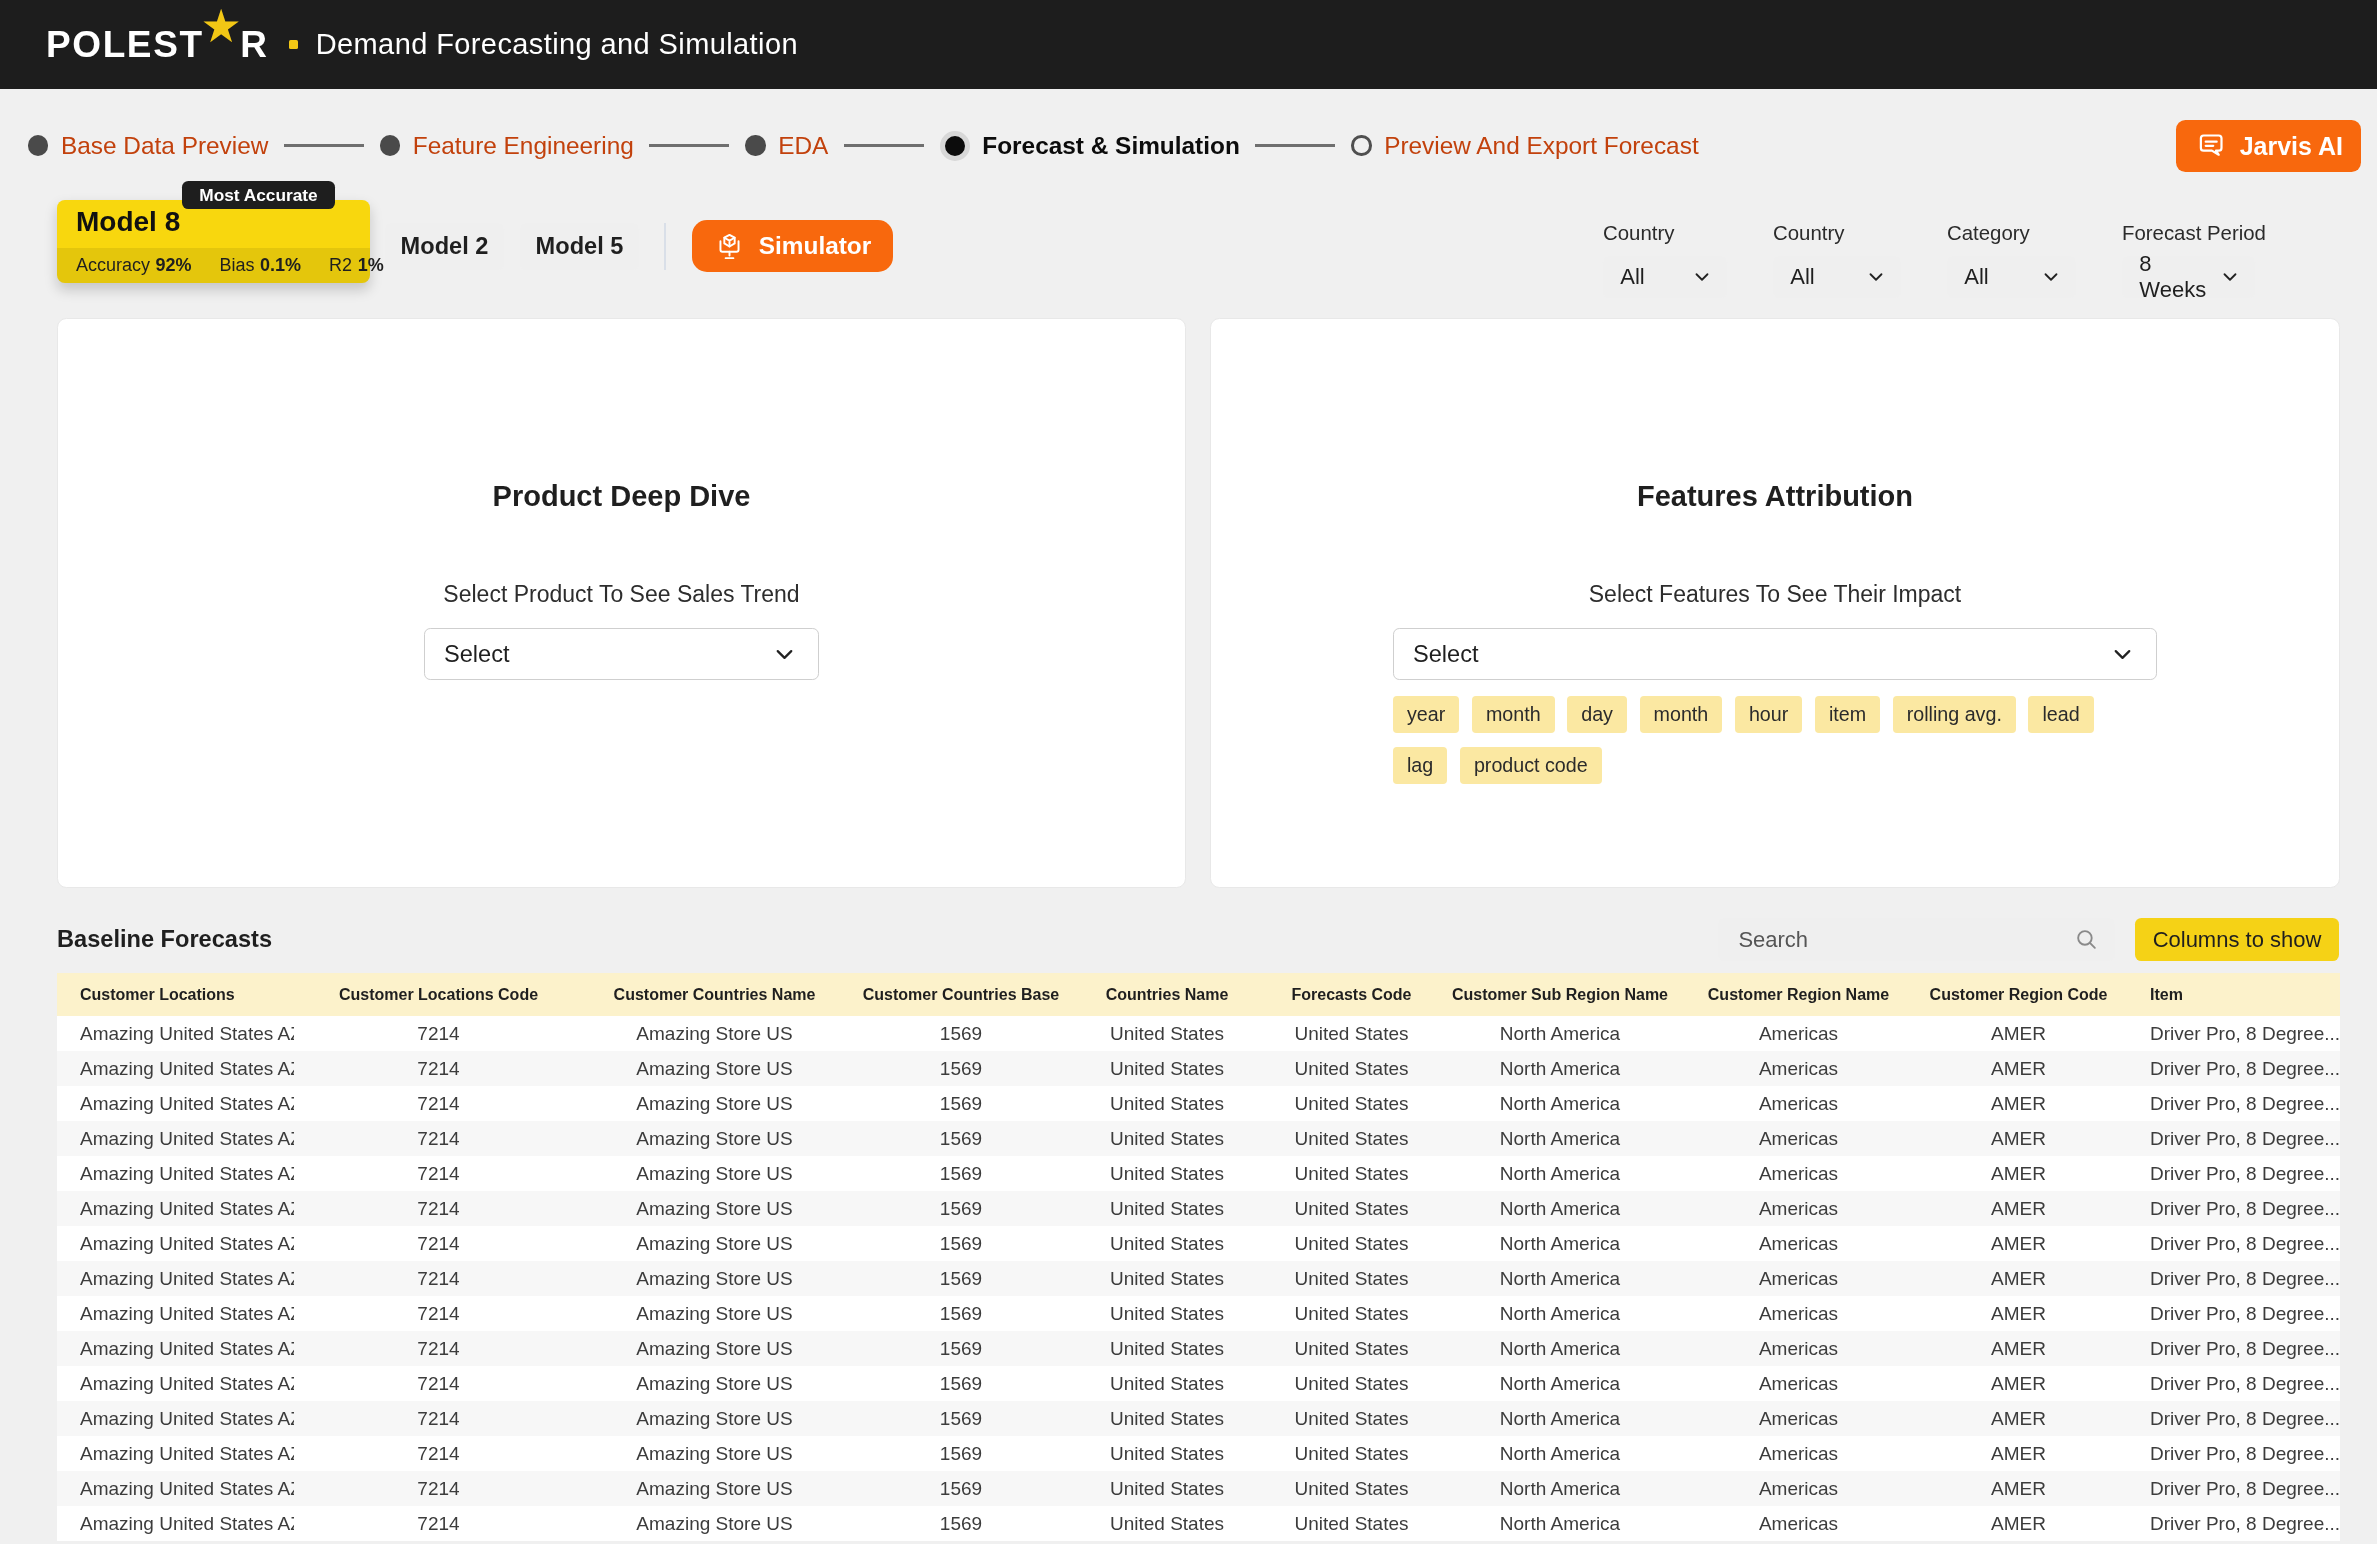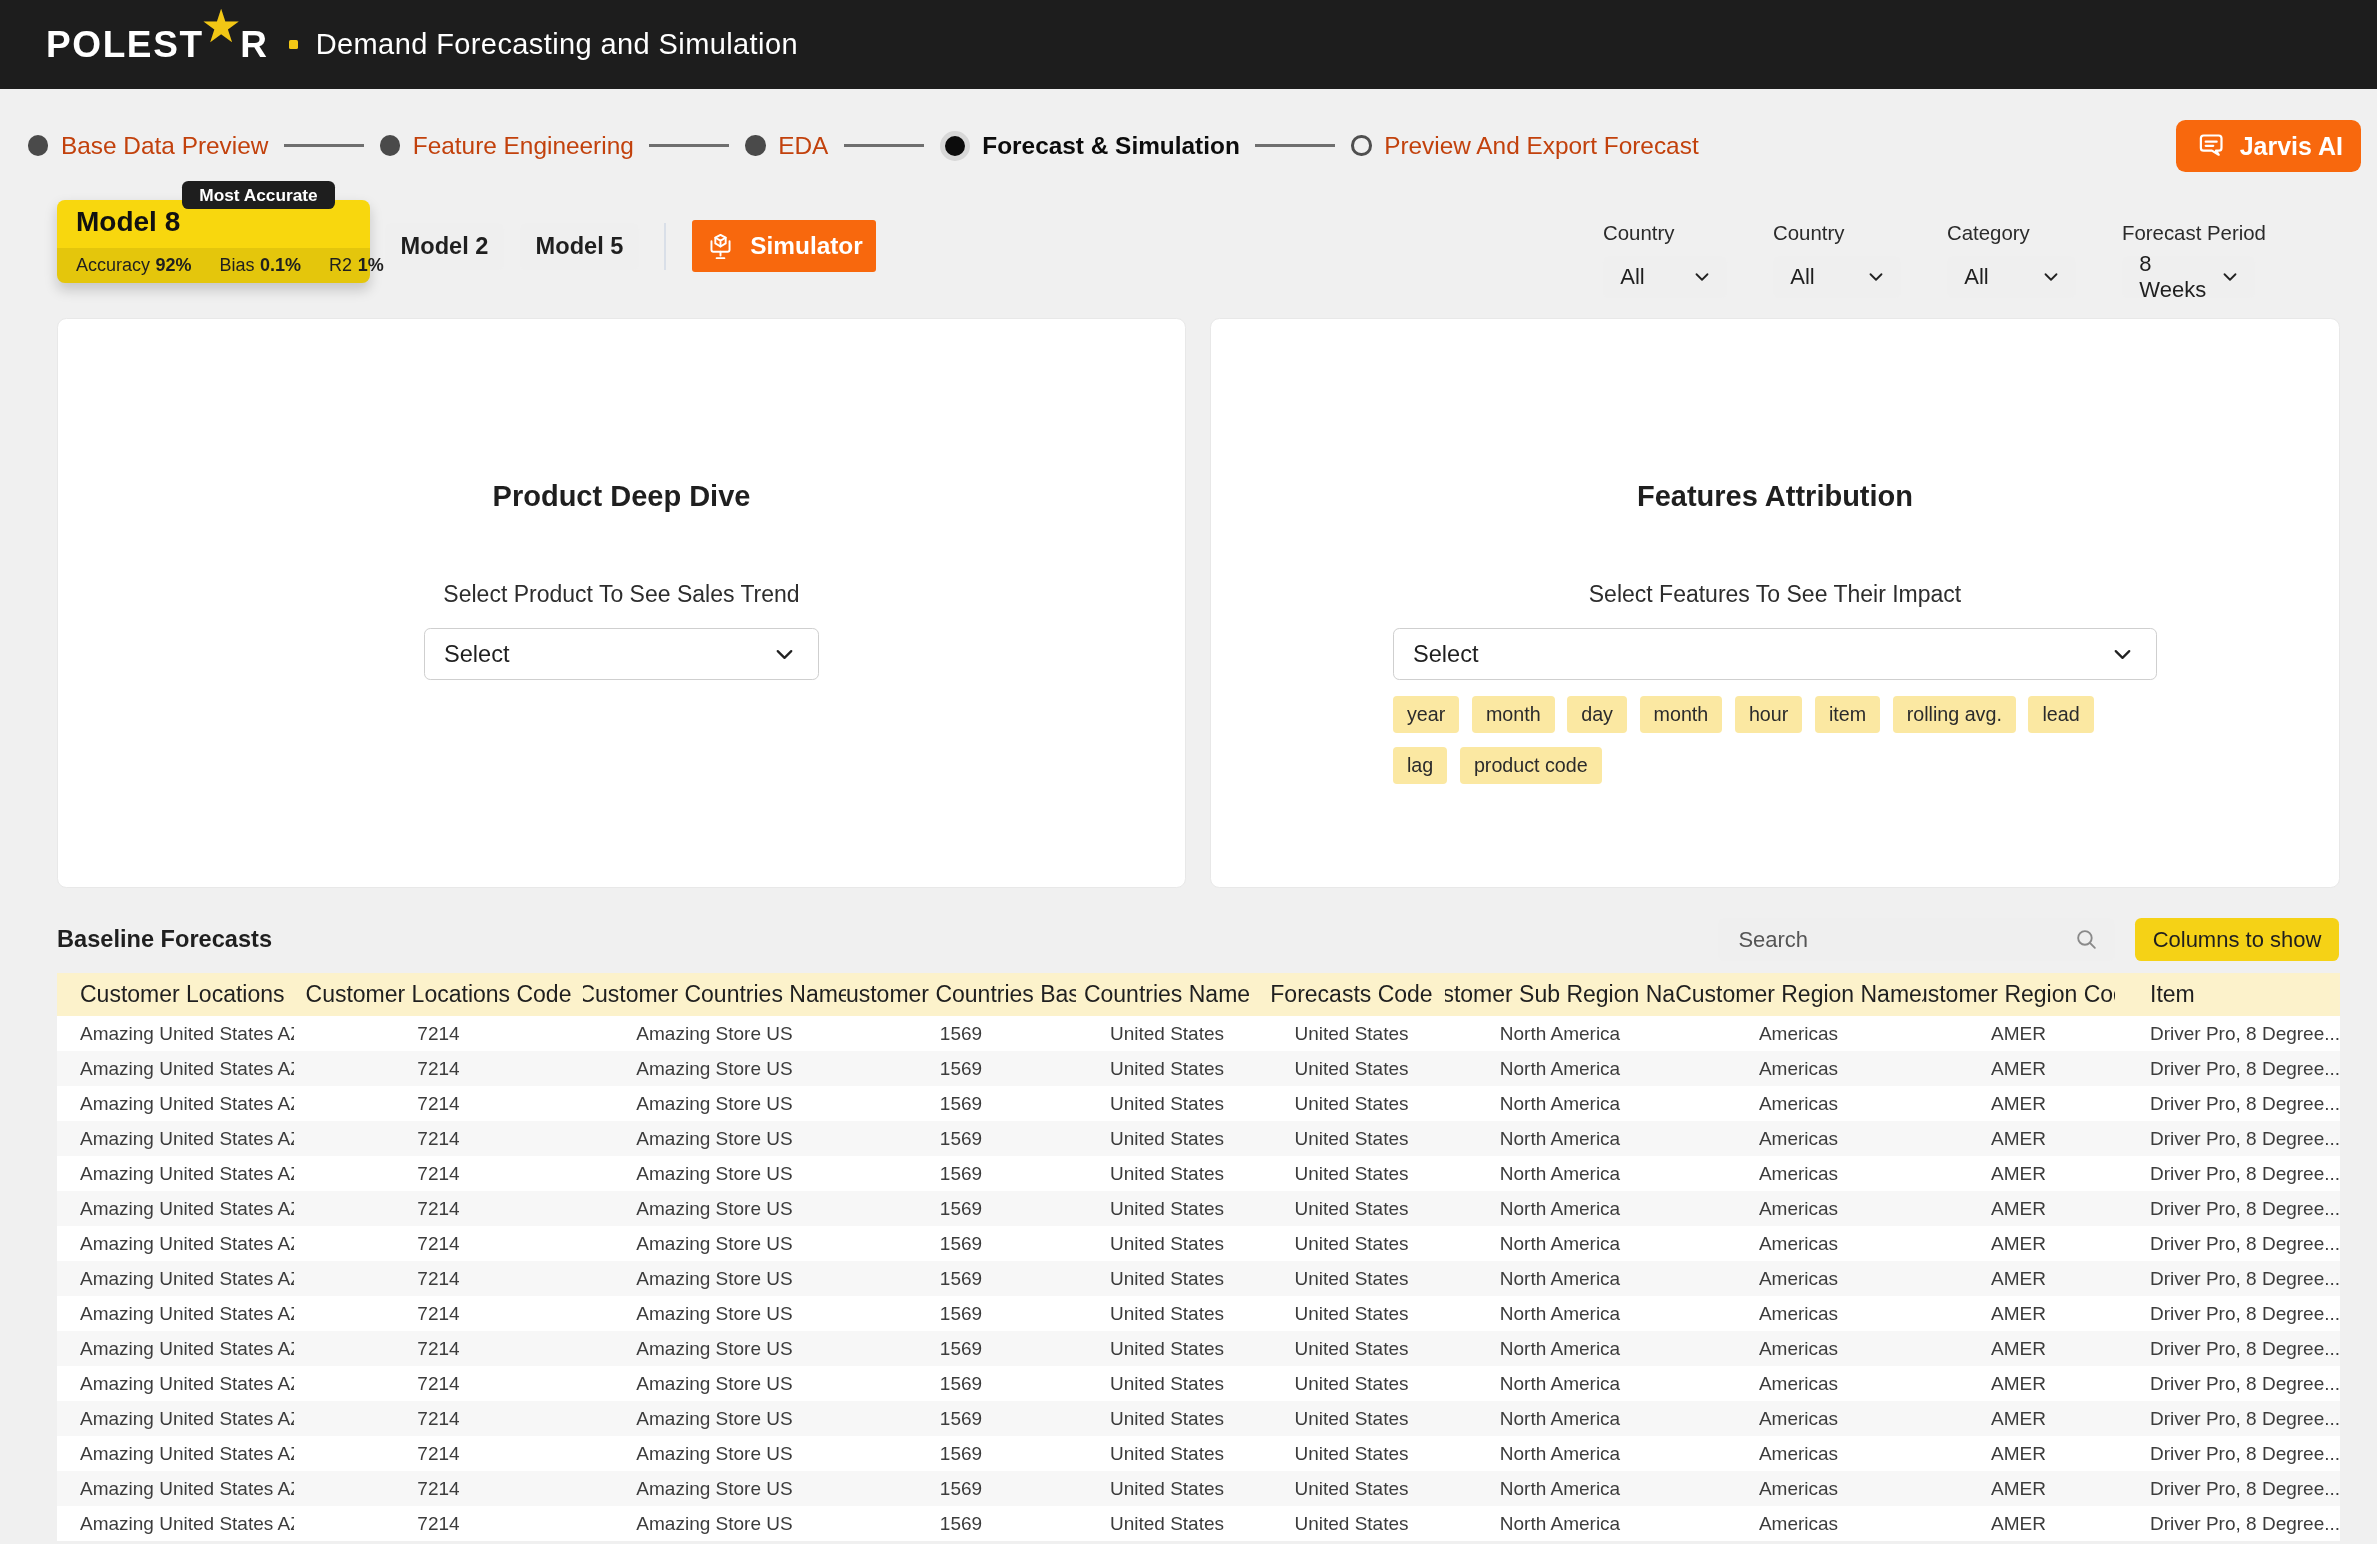--- a/index.html
+++ b/index.html
@@ -51,22 +51,22 @@
   .model1-metrics b { font-weight:700; margin-left:5.5px; }
   .model1-metrics .dot-sep { display:inline-block; width:7px; height:7px; border-radius:50%; background:#111; margin:0 14px; }
   .tooltip { position:absolute; left:125px; top:-19px; height:28px; background:#1e1e1e; color:#fff;
     font-size:17.3px; font-weight:600; border-radius:6.3px; display:flex; align-items:center;
     padding:0 17.3px; white-space:nowrap; z-index:3; }
   .model-btn { position:absolute; top:223px; height:47px; background:#efefef; border:none; border-radius:6.3px;
     font-family:inherit; font-size:23.6px; font-weight:600; color:#1f1f1f; cursor:pointer; }
   .model-btn.m2 { left:385px; width:119px; }
   .model-btn.m3 { left:520px; width:119px; }
   .model-divider { position:absolute; left:664px; top:223px; width:2.4px; height:47px; background:#d9dfe8; }
-  .sim-btn { position:absolute; left:692px; top:220px; width:184px; height:52px; background:#f8680d; border:none;
-    border-radius:3px; display:flex; align-items:center; justify-content:center; gap:14px;
+  .sim-btn { position:absolute; left:692px; top:220px; width:201px; height:52px; background:#f8680d; border:none;
+    border-radius:15px; display:flex; align-items:center; justify-content:center; gap:14px;
     color:#fff; font-size:24.4px; font-weight:600; font-family:inherit; cursor:pointer; }
   .sim-btn svg { width:31px; height:31px; }
 
   
   .filters { position:absolute; left:1603px; top:222px; display:flex; gap:46px; }
   .filter-label { font-size:20.4px; color:#2b2b2b; margin-bottom:11px; }
   .filter-box { height:42px; background:#efefef; border-radius:6.3px; display:flex; align-items:center;
     justify-content:space-between; padding:0 14px 0 17.3px; cursor:pointer; }
   .filter-box .val { font-size:22px; color:#1f1f1f; }
   .filter-box .chev { width:22px; height:22px; }
@@ -101,21 +101,21 @@
   .columns-btn { position:absolute; left:2135px; top:918px; width:204px; height:43px; background:#f5d216;
     border:none; border-radius:6.3px; font-family:inherit; font-size:22px; font-weight:500; color:#1f1f1f; cursor:pointer; }
 
   .table { position:absolute; left:57px; top:973px; width:2283px; }
   .trow { display:flex; }
   .trow.head { background:#fcf2cb; height:43px; }
   .trow.body { height:35px; background:#fff; }
   .trow.body:nth-child(odd) { background:#f7f7f7; }
   .tcell { display:flex; align-items:center; justify-content:center; font-size:19px; color:#3c3c3c;
     white-space:nowrap; overflow:hidden; }
-  .trow.head .tcell { font-size:23px; font-weight:400; color:#1f1f1f; }
+  .trow.head .tcell { font-size:16px; font-weight:700; color:#1f1f1f; }
   .tcell.c0 { justify-content:flex-start; padding-left:23px; }
   .tcell.c9 { justify-content:flex-start; padding-left:35px; }
 </style>
 </head>
 <body>
 
 <div class="header">
   <div class="logo-wrap">
     <div class="logo">
       <span>POLEST</span>

